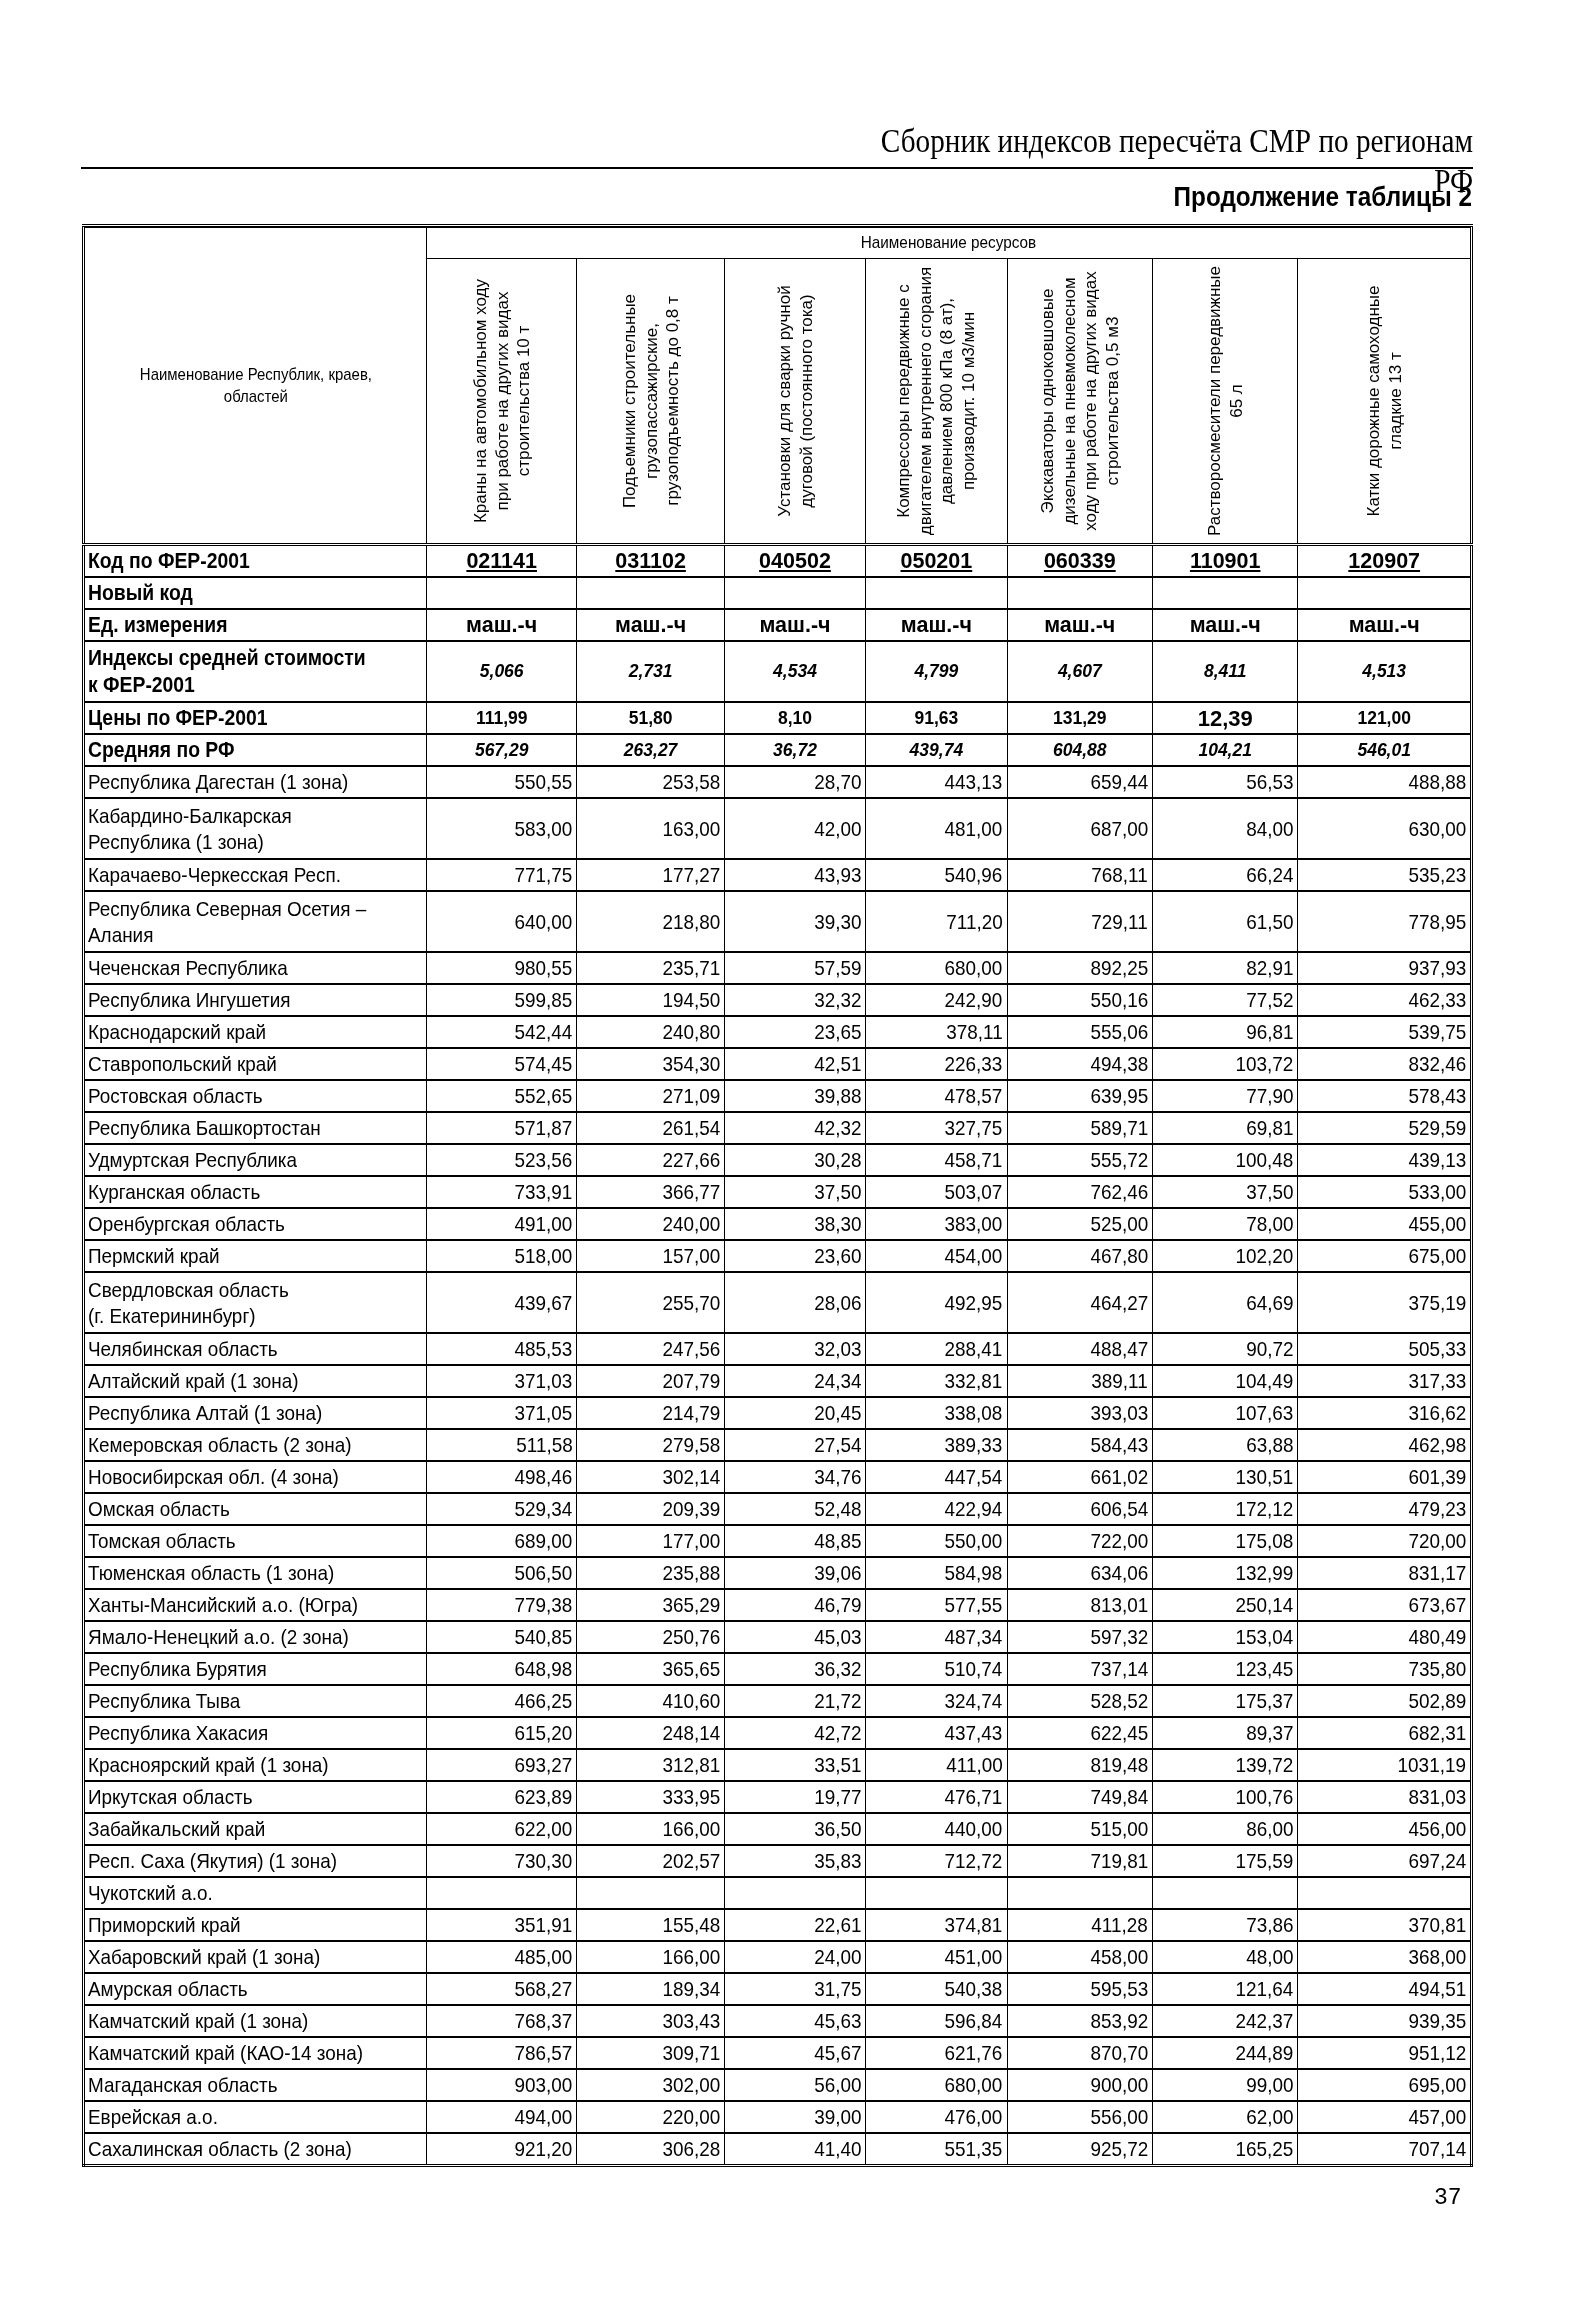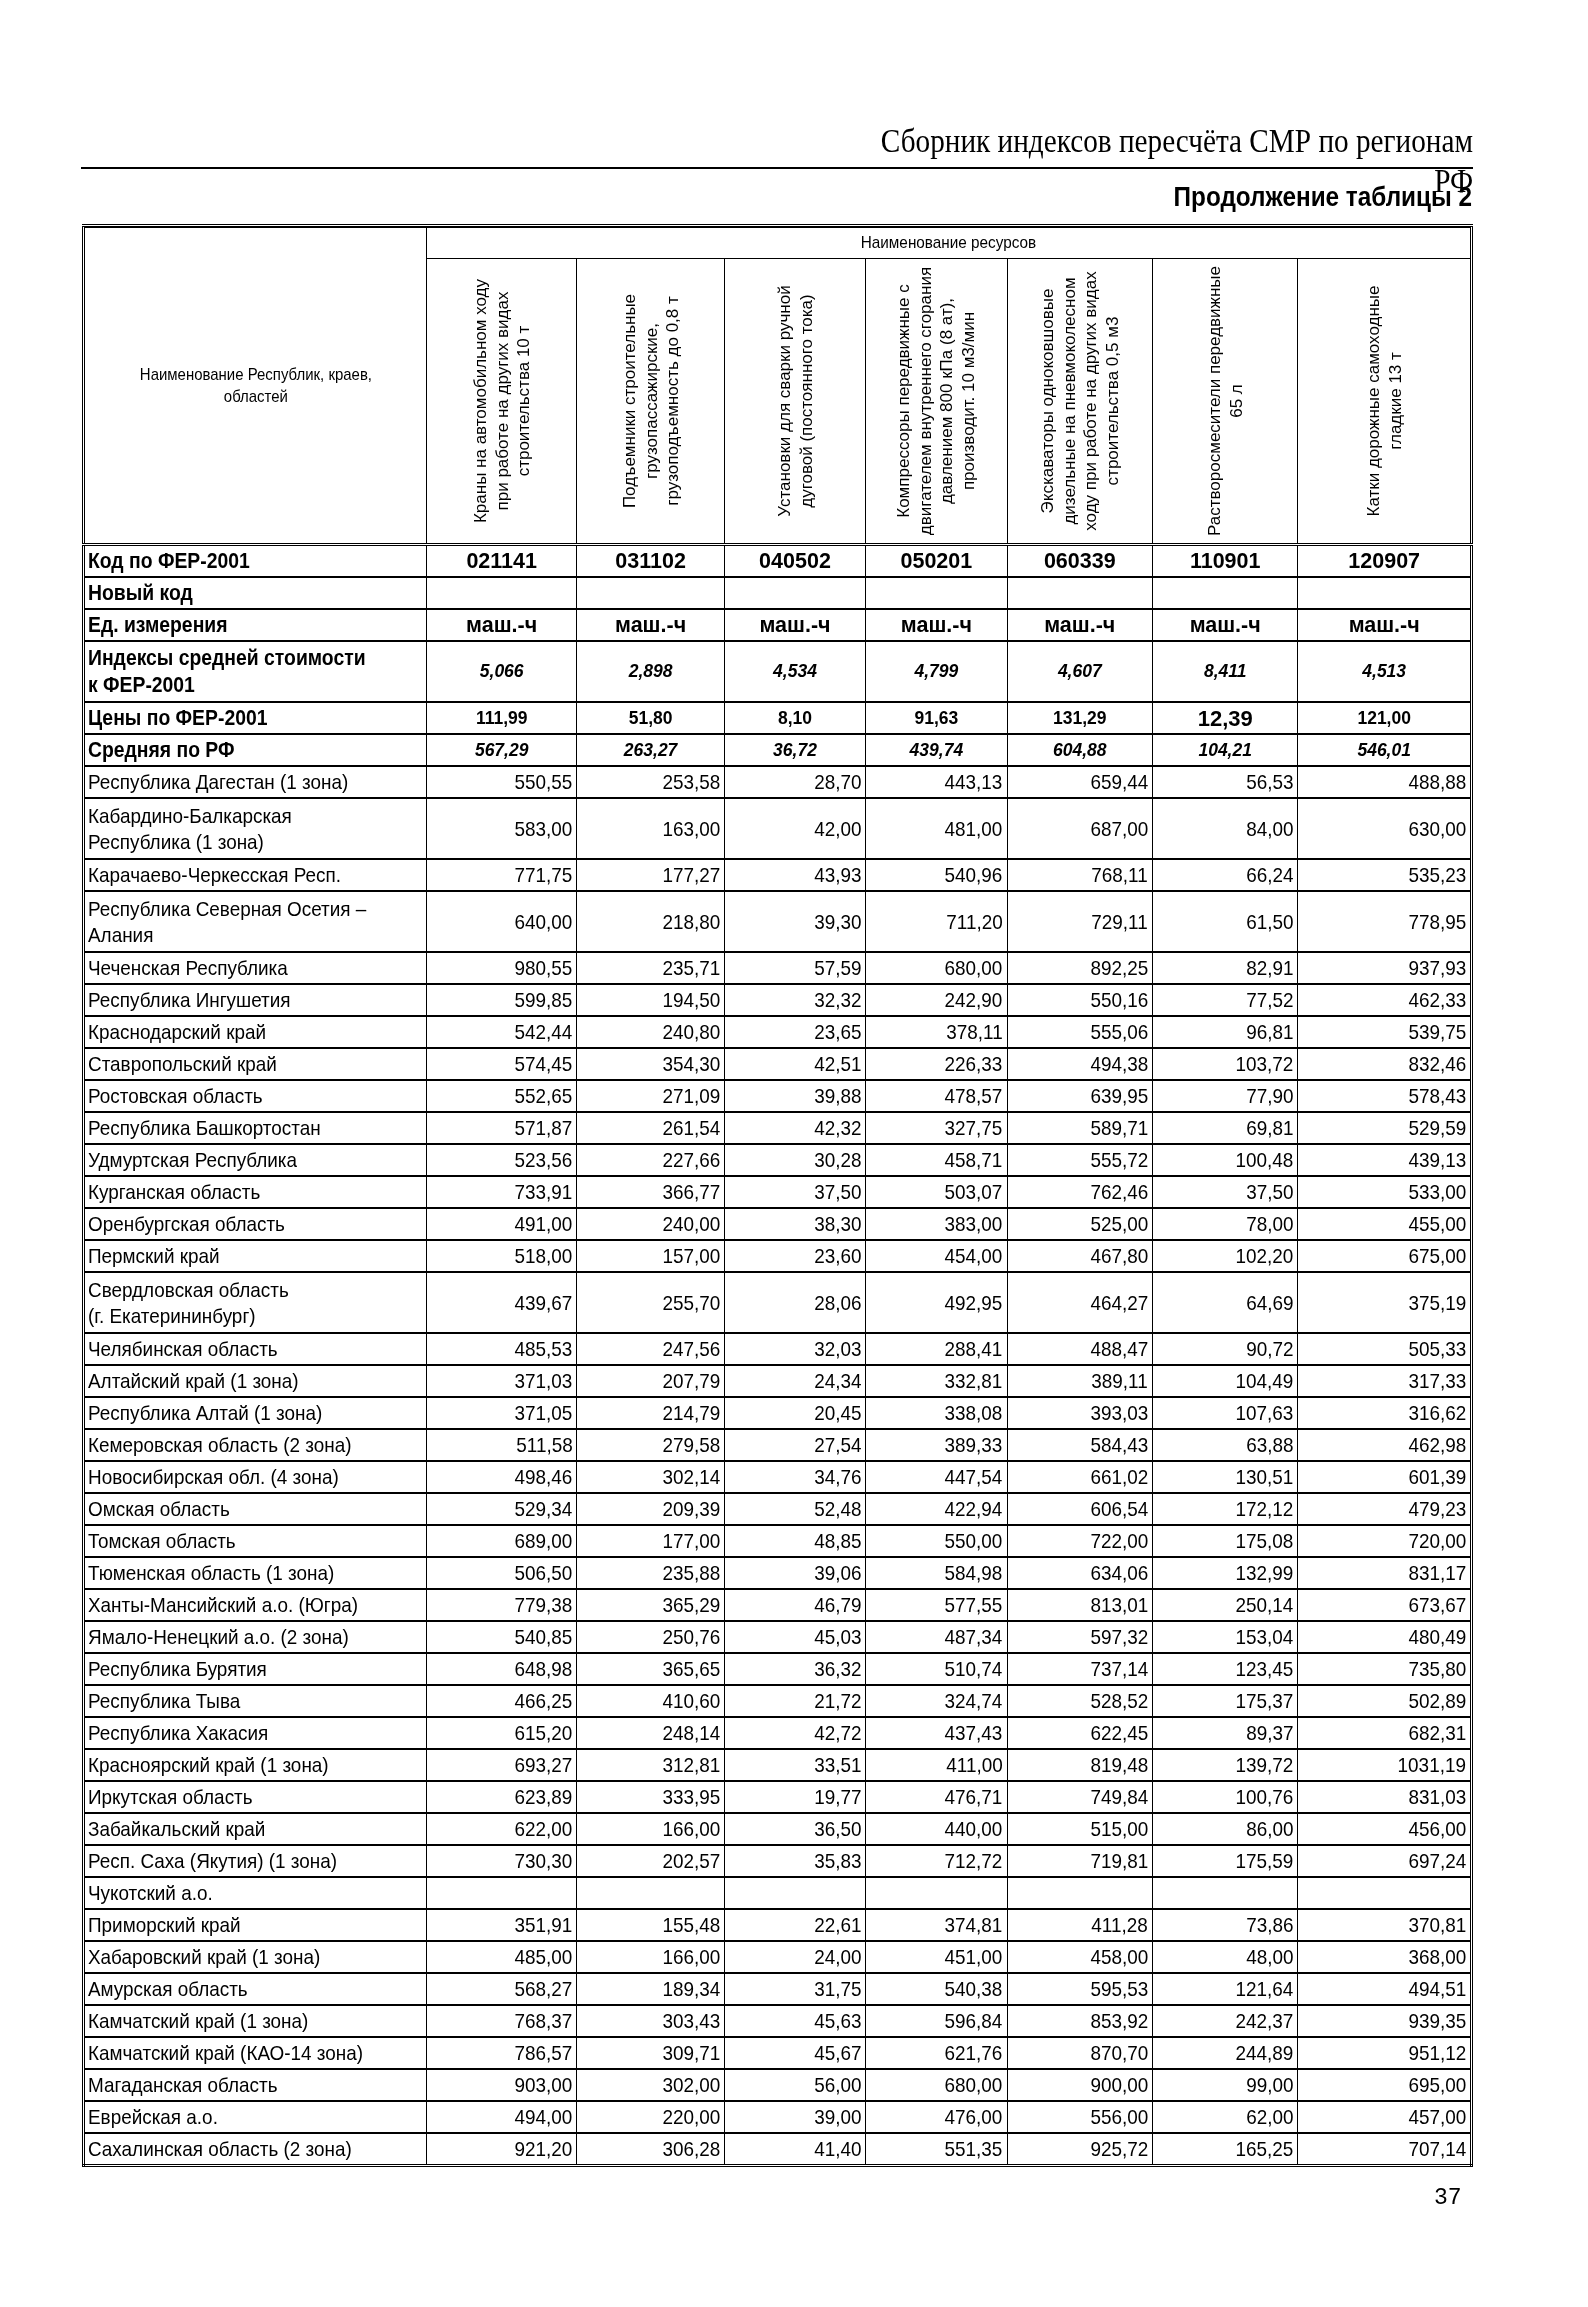--- a/index.html
+++ b/index.html
@@ -38,21 +38,21 @@
   }
   tr.meta td {
     font-weight:bold; font-size:21.5px; height:30px; line-height:27px;
     border-bottom:2.7px solid #000;
   }
   tr.meta td.lbl { text-align:left; padding-left:2.7px; transform-origin:left center; }
   tr.meta td.val { text-align:center; }
   tr.meta.tall td { height:59px; }
   tr.meta td.val.small { font-size:17.5px; font-style:italic;border-radius:28px; }
   tr.meta.code td.val { font-size:21.5px; }
-  tr.meta.firstmeta td { border-top:3.4px double #000; }
+  tr.meta.firstmeta td { border-top:3.4px double #000;text-decoration:underline; }
   tr.row td {
     font-size:21px; height:30px; line-height:25.6px;
     border-bottom:2px solid #000; border-top:2px solid #000;
   }
   tr.row.tall td { height:59px;padding-left:16px; }
   tr.row td.name { text-align:left; padding-left:2.7px; }
   tr.row td.num { text-align:right; padding-right:4px; }
   .cond { display:inline-block; transform:scaleX(0.9); transform-origin:left center; white-space:nowrap; }
   .condr { display:inline-block; transform:scaleX(0.9); transform-origin:right center; white-space:nowrap; }
   .page-number {
@@ -141,21 +141,21 @@
         <td class="val">маш.-ч</td>
         <td class="val">маш.-ч</td>
         <td class="val">маш.-ч</td>
       </tr>
       <tr class="meta tall">
         <td class="lbl">
           <span class="cond">Индексы средней стоимости</span><br>
           <span class="cond">к ФЕР-2001</span>
         </td>
         <td class="val small">5,066</td>
-        <td class="val small">2,898</td>
+        <td class="val small">2,731</td>
         <td class="val small">4,534</td>
         <td class="val small">4,799</td>
         <td class="val small">4,607</td>
         <td class="val small">8,411</td>
         <td class="val small">4,513</td>
       </tr>
       <tr class="meta">
         <td class="lbl"><span class="cond">Цены по ФЕР-2001</span></td>
         <td class="val" style="font-size:17.5px">111,99</td>
         <td class="val" style="font-size:17.5px">51,80</td>

